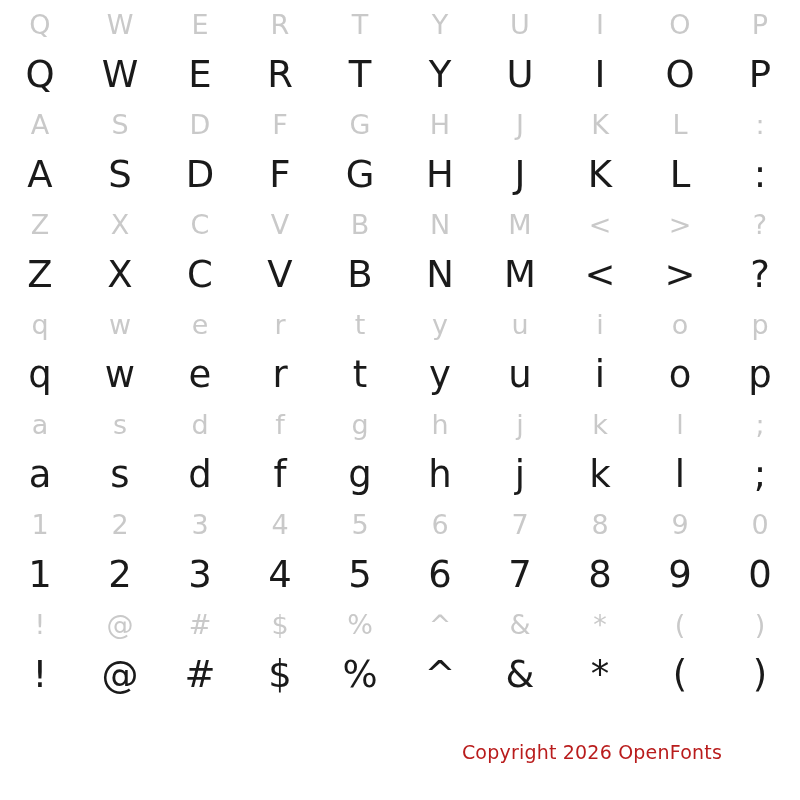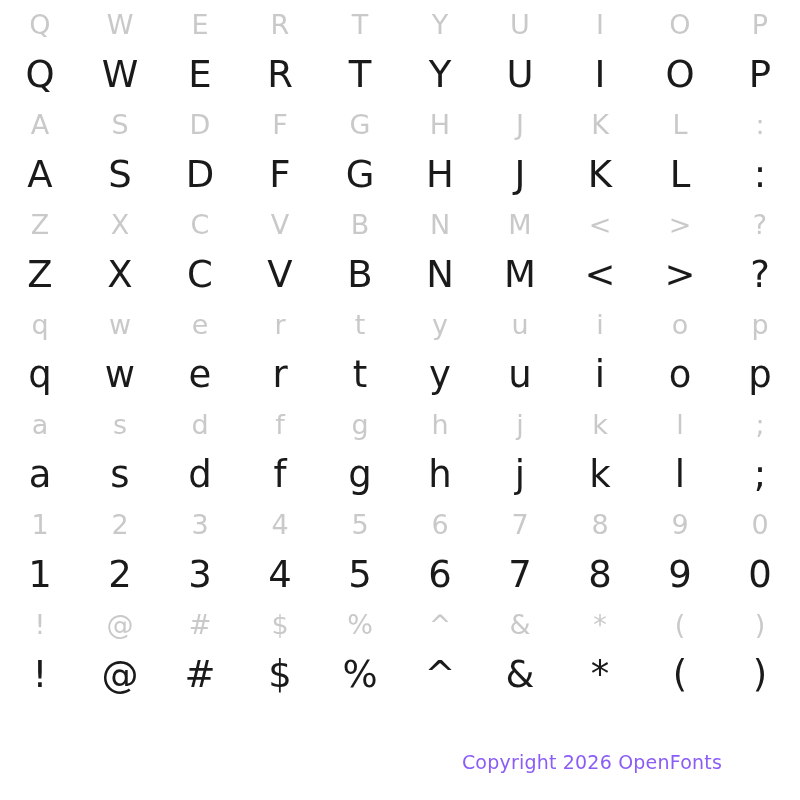--- a/index.html
+++ b/index.html
@@ -51,22 +51,22 @@
     color: #c9c9c9;
     font-size: 27px;
   }
   .row.solid .cell {
     color: #1a1a1a;
     font-size: 37px;
   }
   .copyright {
     position: absolute;
     right: 78px;
-    bottom: 27px;
-    color: #8b5cf6;
+    bottom: 37px;
+    color: #b91c1c;
     font-size: 19px;
     font-family: "DejaVu Sans", sans-serif;
     letter-spacing: 0.2px;
   }
 </style>
 </head>
 <body>
 
 <div class="sheet">
   <div class="grid" id="glyph-grid">

